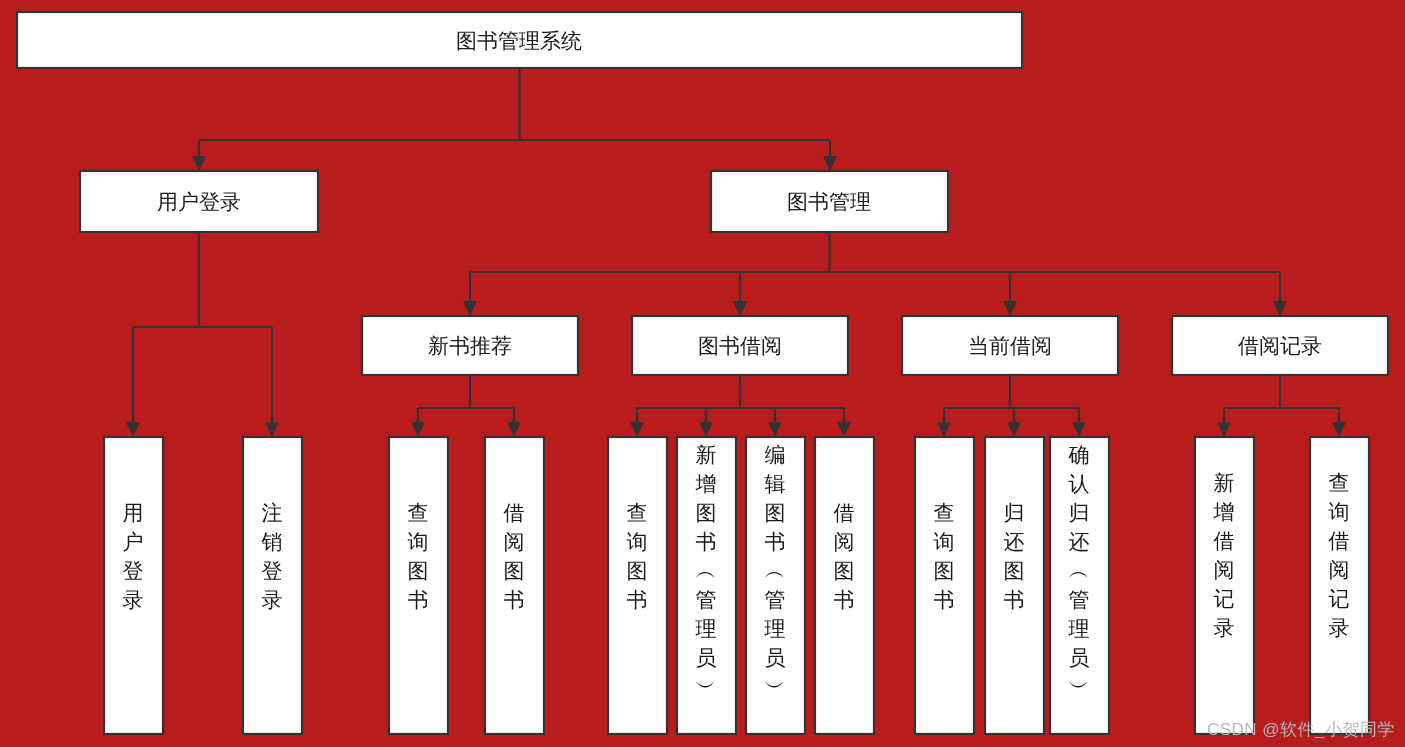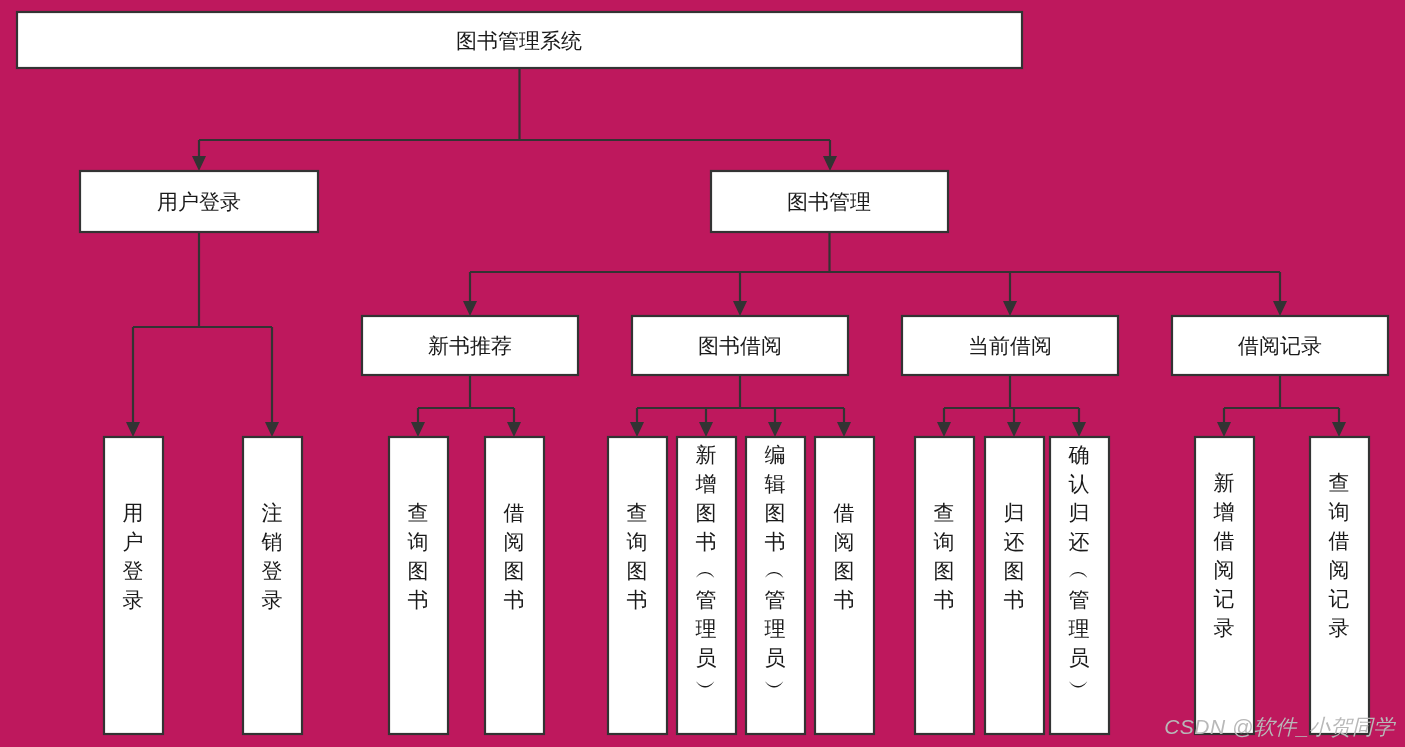--- a/index.html
+++ b/index.html
@@ -7,21 +7,21 @@
     padding: 0;
     background: #ffffff;
   }
   body {
     font-family: "Liberation Sans", "DejaVu Sans", sans-serif;
   }
   #diagram-root {
     position: relative;
     width: 1405px;
     height: 747px;
-    background: #be185d;
+    background: #b91c1c;
     overflow: hidden;
   }
   svg#tree-svg {
     position: absolute;
     left: 0;
     top: 0;
     width: 1405px;
     height: 747px;
     display: block;
   }
@@ -51,26 +51,25 @@
   }
   .arrow-head {
     fill: #333333;
     stroke: none;
   }
   .watermark {
     position: absolute;
     right: 10px;
     bottom: 6px;
     font-family: "Liberation Sans", "DejaVu Sans", sans-serif;
-    font-size: 21px;
+    font-size: 17px;
     color: #b8b8b8;
     letter-spacing: 0.5px;
     white-space: nowrap;
     user-select: none;
-    font-style: italic;
   }
 </style>
 </head>
 <body>
 
 <div id="diagram-root">
 
   <svg id="tree-svg" viewBox="0 0 1405 747" xmlns="http://www.w3.org/2000/svg">
 
     <defs>

